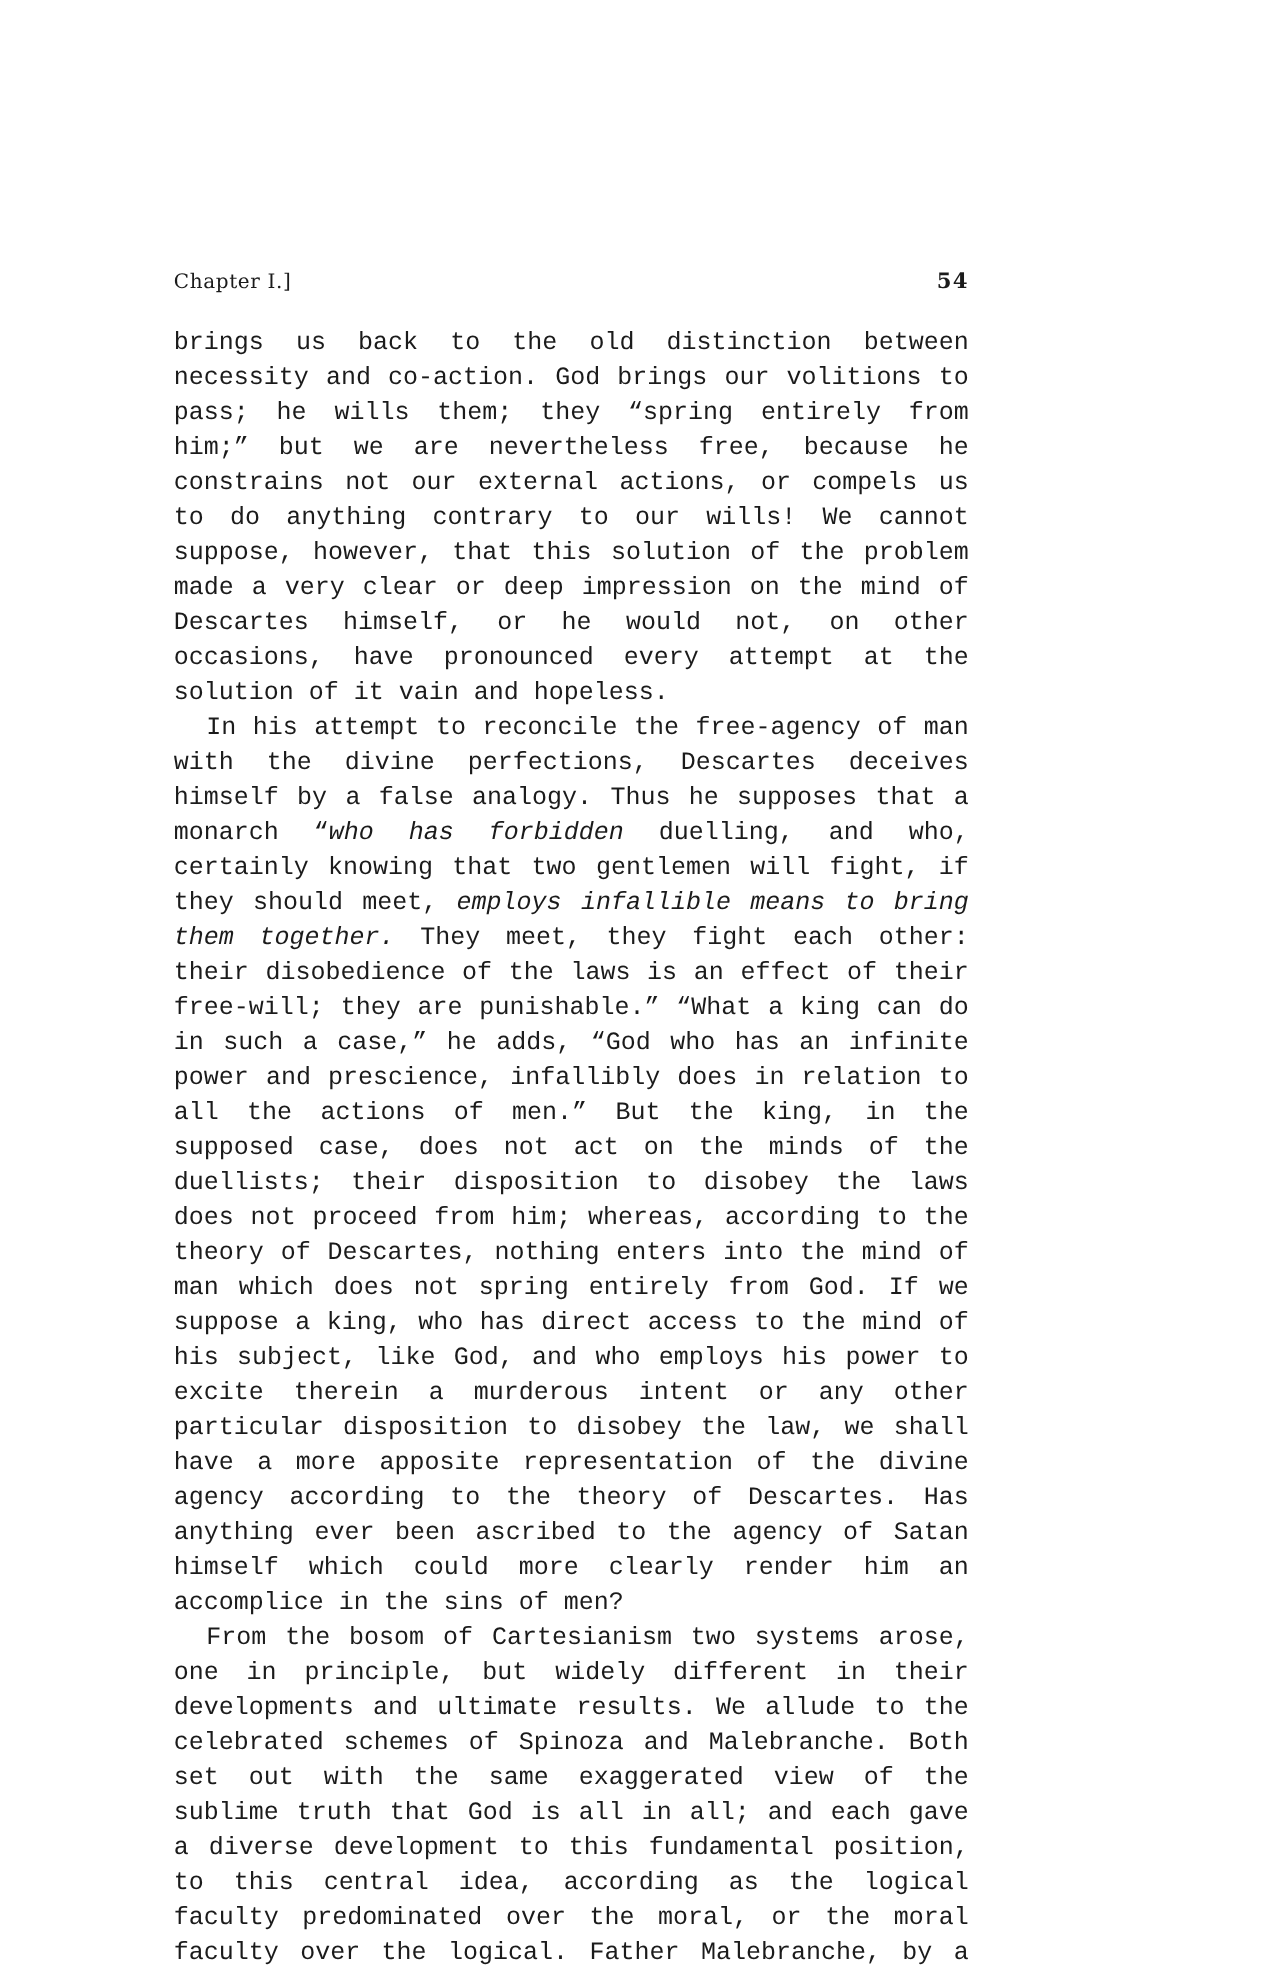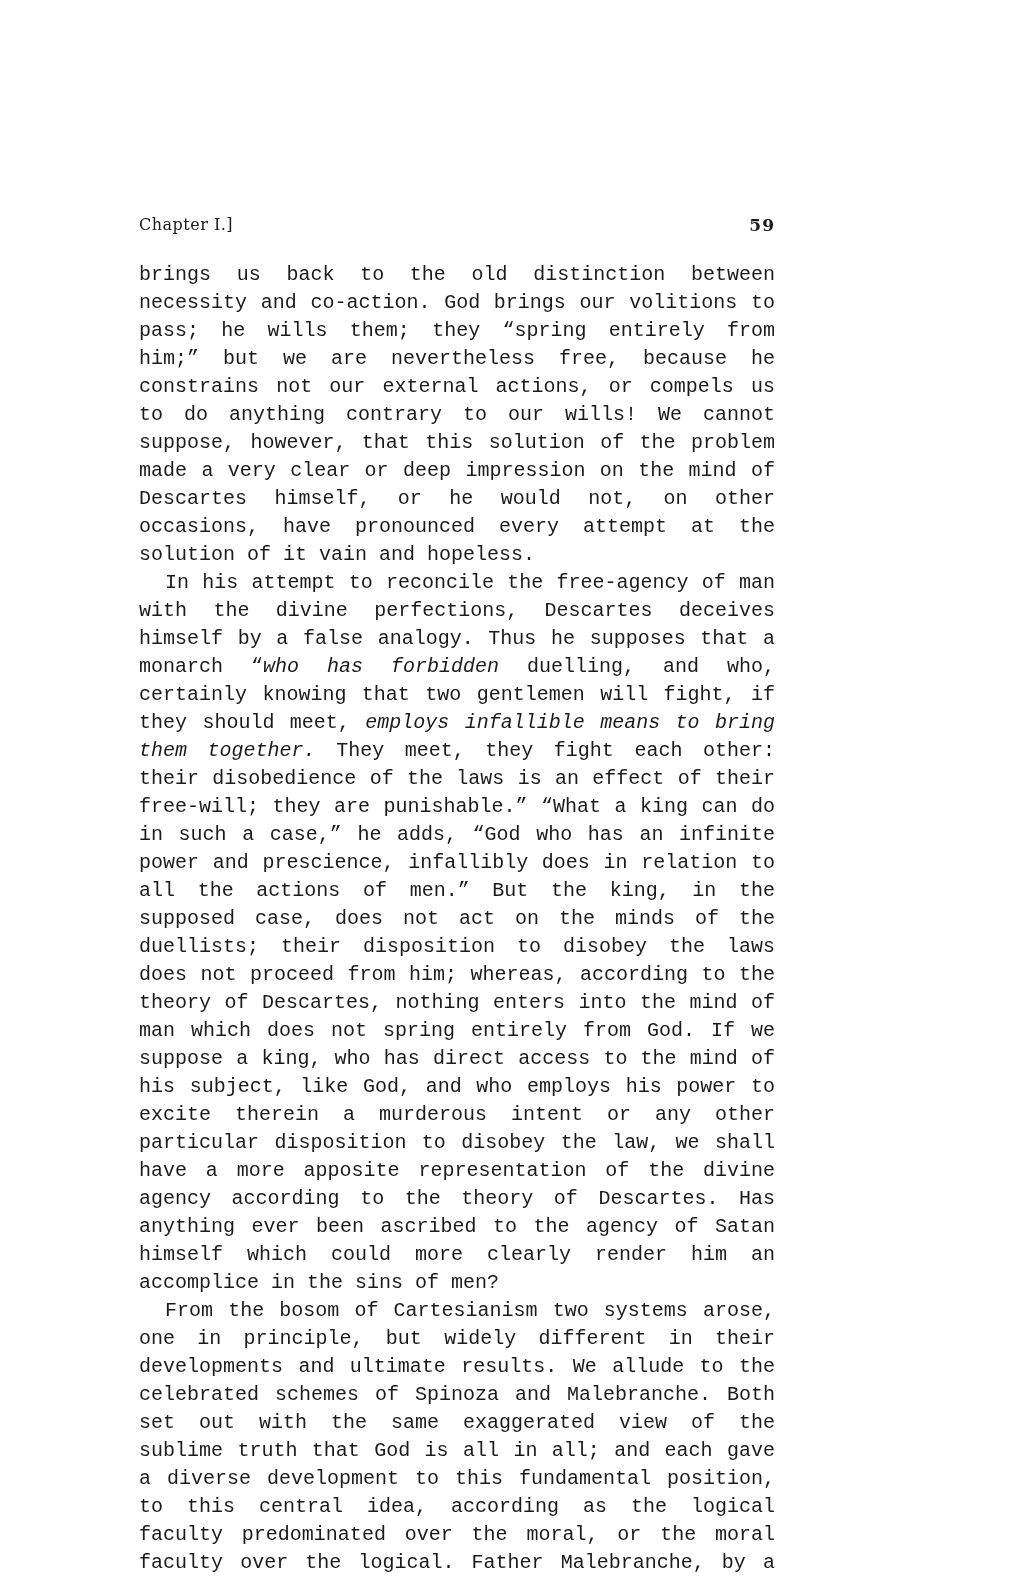--- a/index.html
+++ b/index.html
@@ -66,21 +66,21 @@
     font-style: italic;
   }
 </style>
 </head>
 <body>
 
 <div class="page">
 
   <div class="page-header">
     <span class="chapter-label">Chapter I.]</span>
-    <span class="page-number">59</span>
+    <span class="page-number">54</span>
   </div>
 
   <div class="page-body">
 
     <p class="paragraph"><span>brings us back to the old distinction between necessity and co-action.  God brings our volitions to pass; he wills them; they “spring entirely from him;” but we are nevertheless free, because he constrains not our external actions, or compels us to do anything contrary to our wills!  We cannot suppose, however, that this solution of the problem made a very clear or deep impression on the mind of Descartes himself, or he would not, on other occasions, have pronounced every attempt at the solution of it vain and hopeless.</span></p>
 
     <p class="paragraph indent"><span>In his attempt to reconcile the free-agency of man with the divine perfections, Descartes deceives himself by a false analogy. Thus he supposes that a monarch “</span><span class="seg-italic">who has forbidden</span><span> duelling, and who, certainly knowing that two gentlemen will fight, if they should meet, </span><span class="seg-italic">employs infallible means to bring them together.</span><span>  They meet, they fight each other: their disobedience of the laws is an effect of their free-will; they are punishable.” “What a king can do in such a case,” he adds, “God who has an infinite power and prescience, infallibly does in relation to all the actions of men.”  But the king, in the supposed case, does not act on the minds of the duellists; their disposition to disobey the laws does not proceed from him; whereas, according to the theory of Descartes, nothing enters into the mind of man which does not spring entirely from God.  If we suppose a king, who has direct access to the mind of his subject, like God, and who employs his power to excite therein a murderous intent or any other particular disposition to disobey the law, we shall have a more apposite representation of the divine agency according to the theory of Descartes.  Has anything ever been ascribed to the agency of Satan himself which could more clearly render him an accomplice in the sins of men?</span></p>
 
     <p class="paragraph indent"><span>From the bosom of Cartesianism two systems arose, one in principle, but widely different in their developments and ultimate results.  We allude to the celebrated schemes of Spinoza and Malebranche.  Both set out with the same exaggerated view of the sublime truth that God is all in all; and each gave a diverse development to this fundamental position, to this central idea, according as the logical faculty predominated over the moral, or the moral faculty over the logical.  Father Malebranche, by a happy inconsistency, preserved the great moral interests of the world against the invasion of a remorseless logic.</span></p>
 

